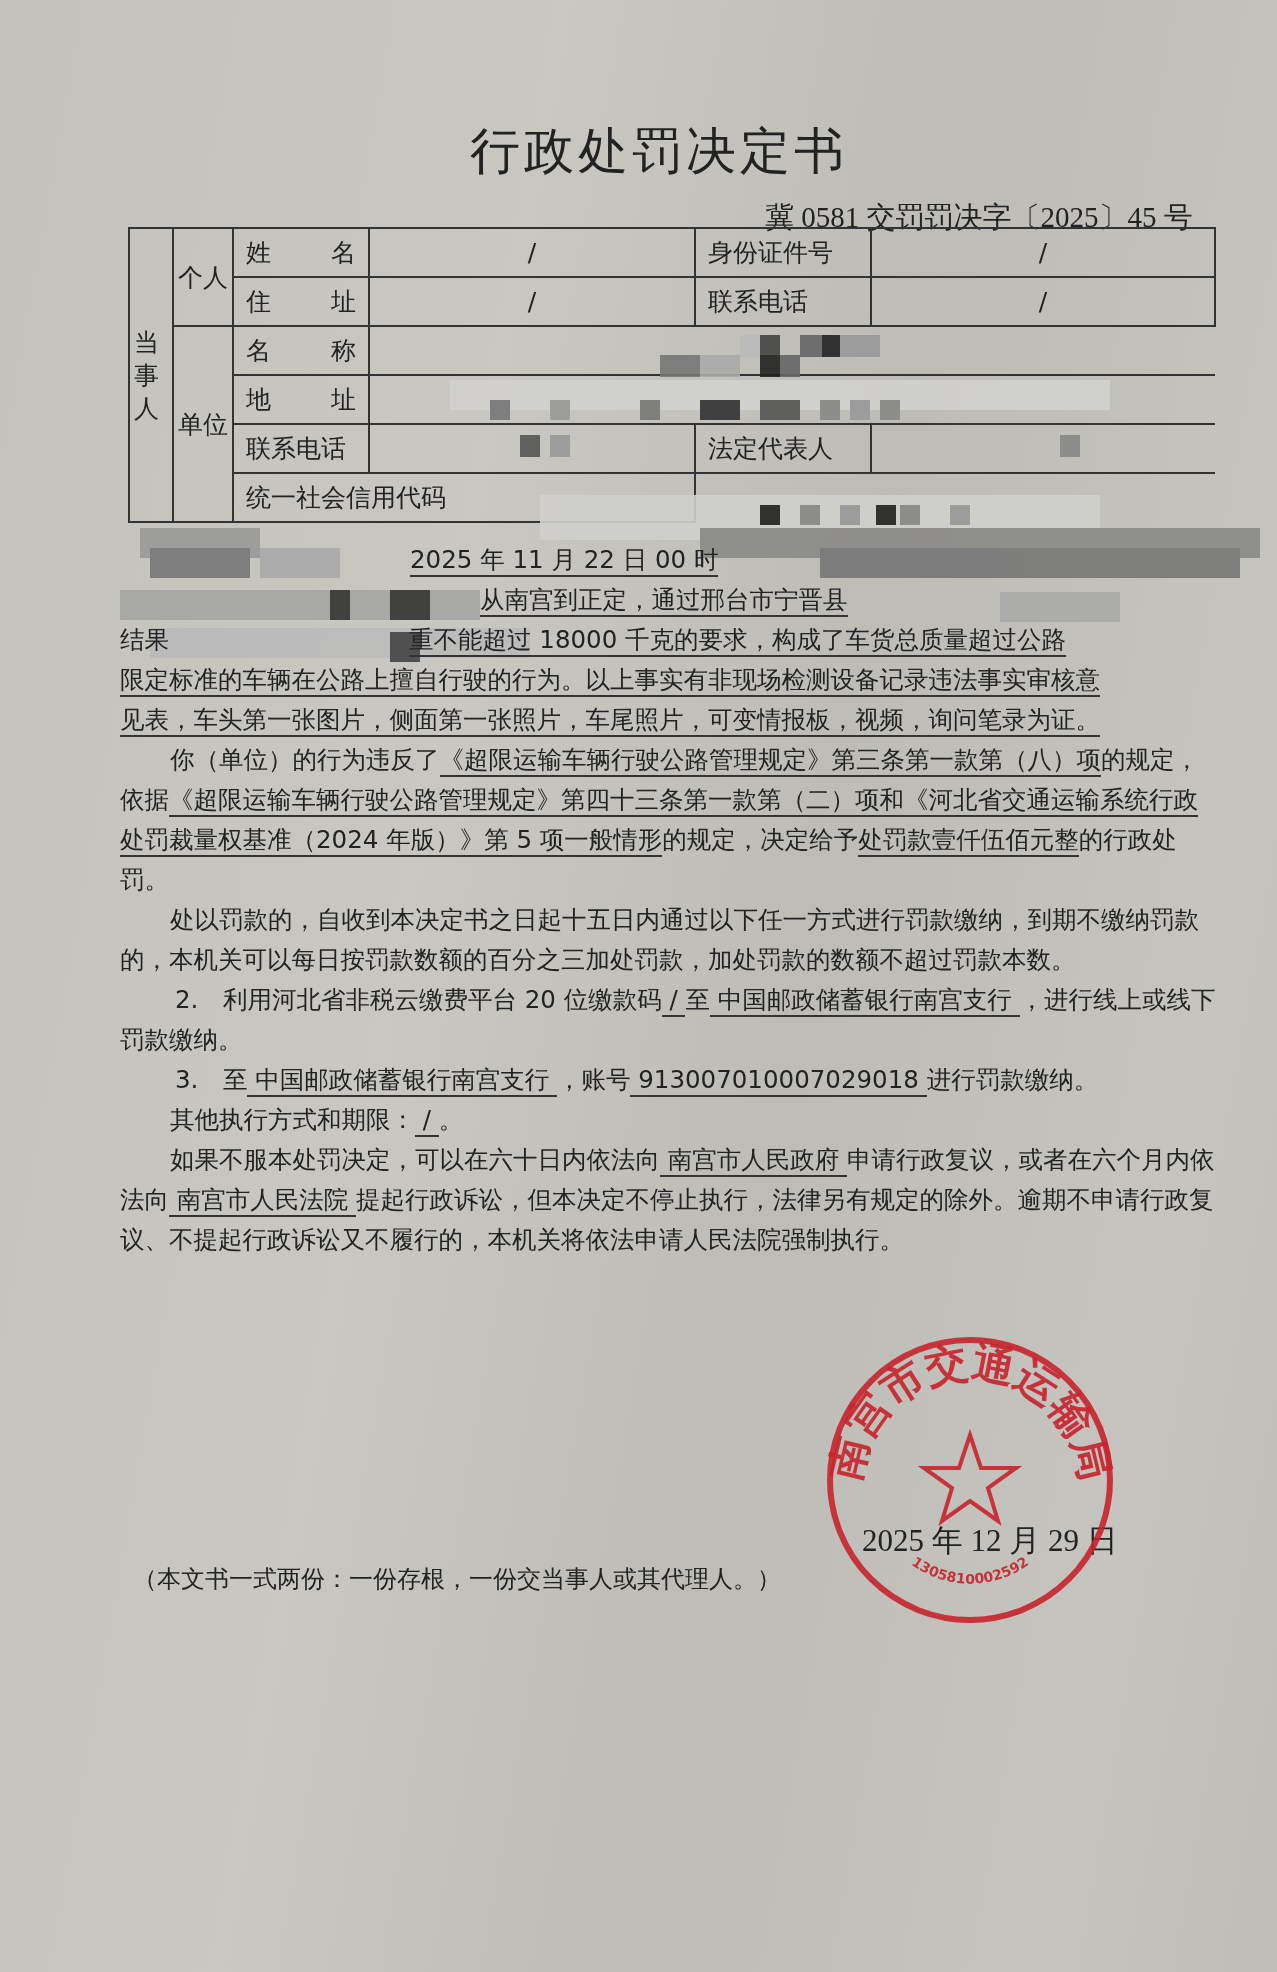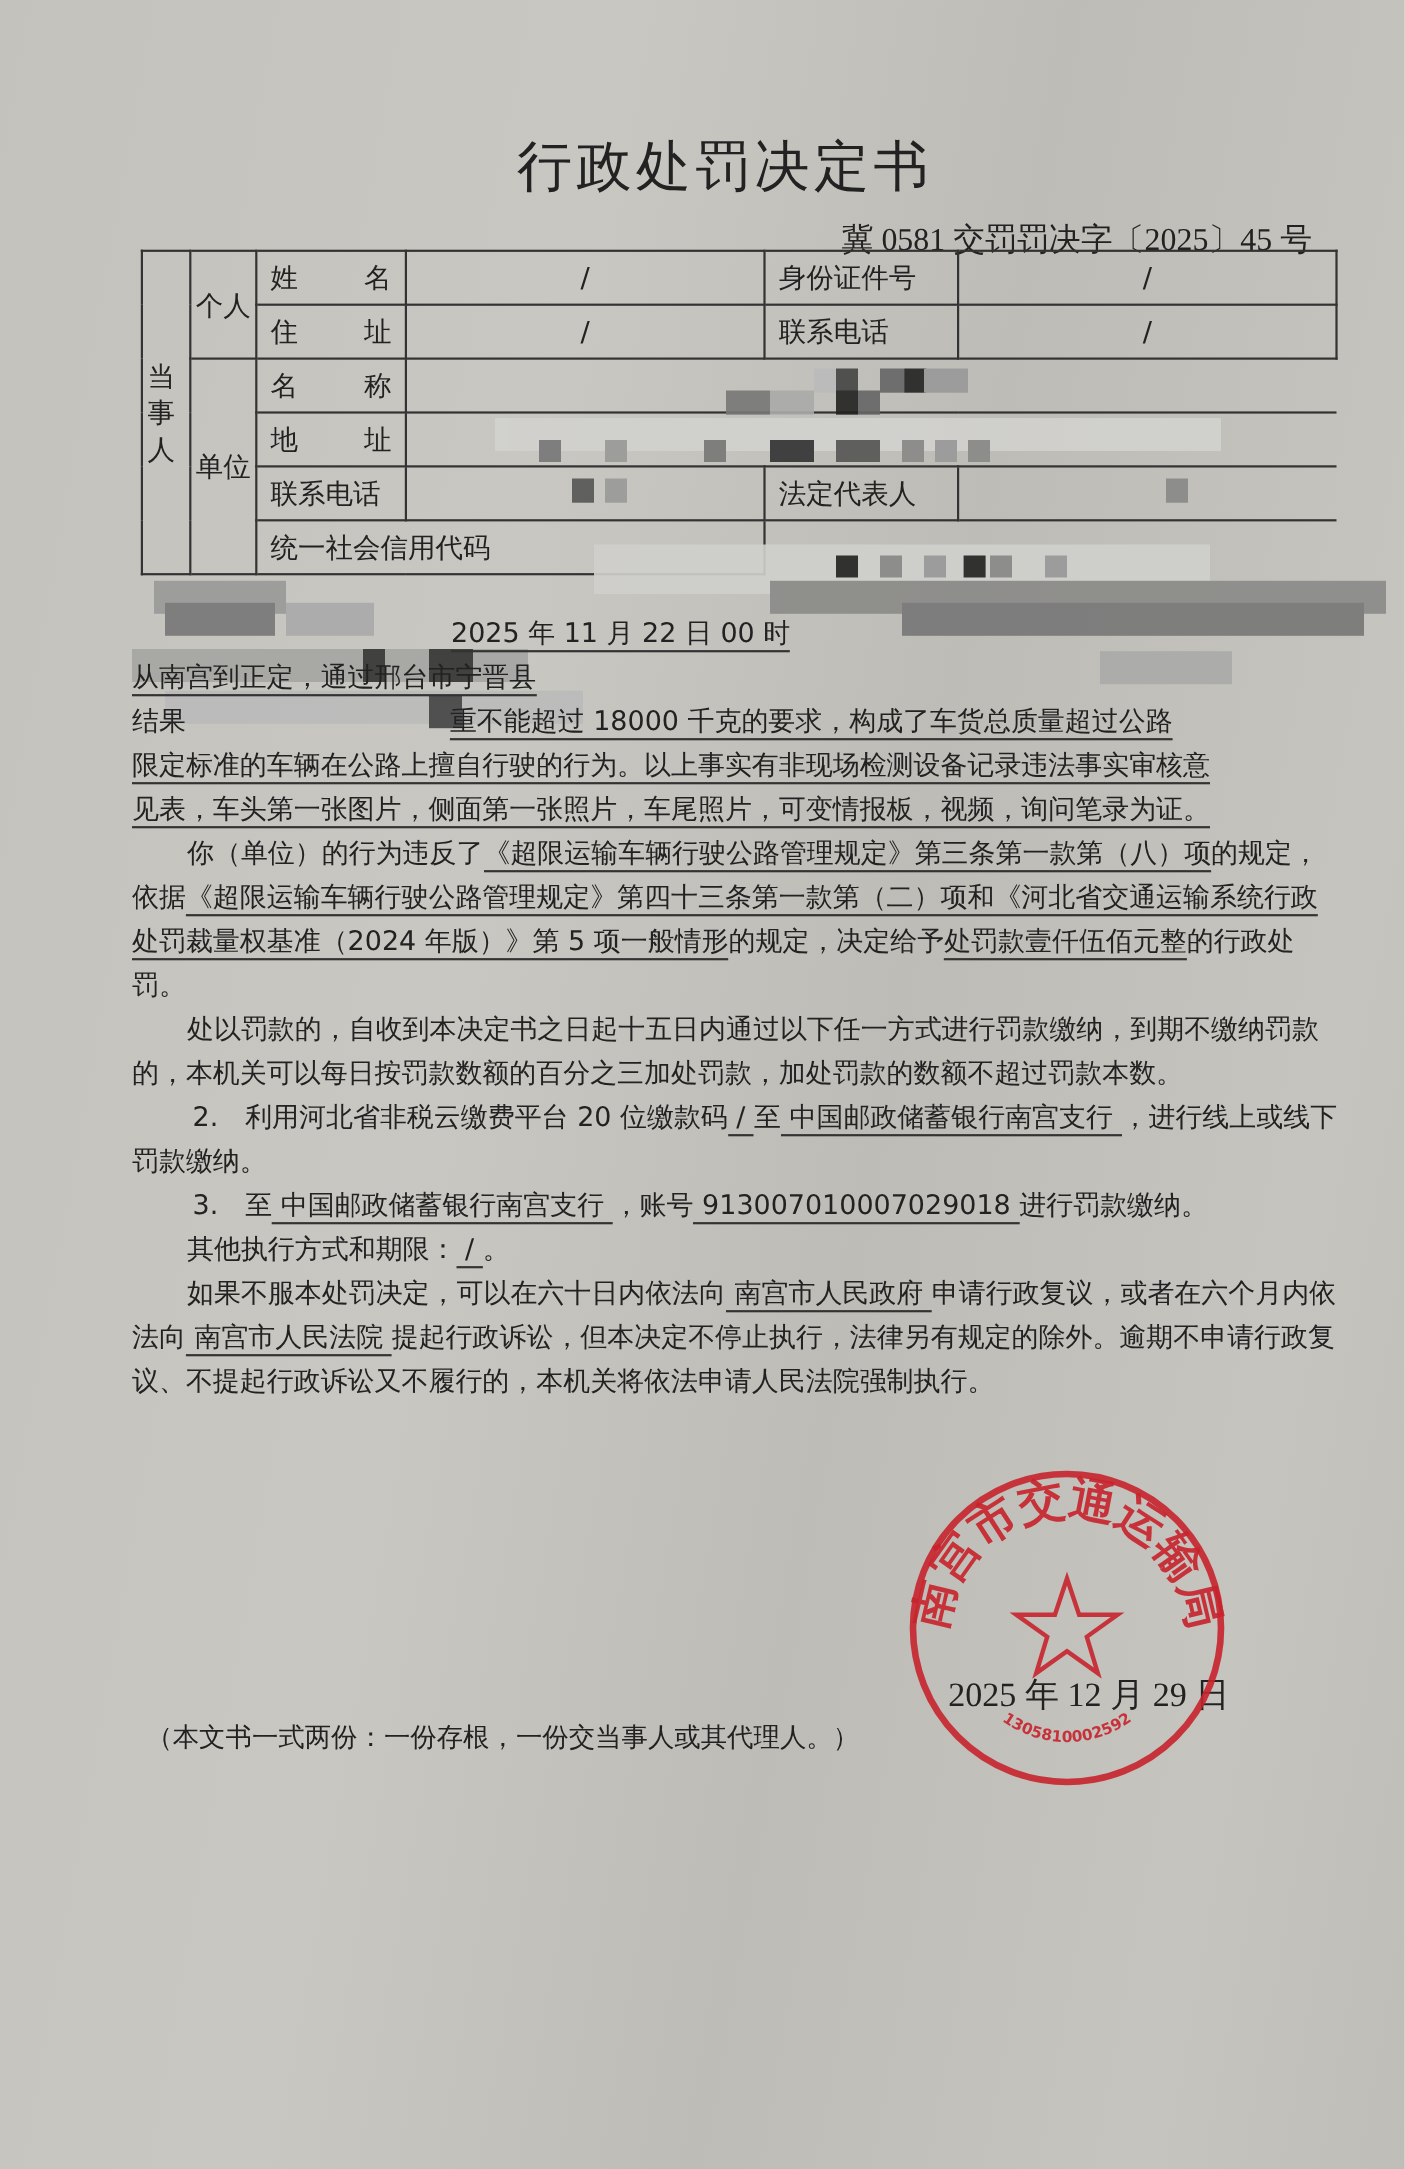--- a/index.html
+++ b/index.html
@@ -125,23 +125,23 @@
       <rect x="820" y="548" width="420" height="30" fill="#777"></rect>
     <rect x="120" y="590" width="360" height="30" fill="#a5a5a3"></rect>
       <rect x="330" y="590" width="20" height="30" fill="#333"></rect>
       <rect x="390" y="590" width="40" height="30" fill="#333"></rect>
       <rect x="1000" y="592" width="120" height="30" fill="#aaa"></rect>
     <rect x="150" y="628" width="380" height="30" fill="#bbb"></rect>
       <rect x="390" y="632" width="30" height="30" fill="#444"></rect>
   </g>
 </svg>
 
-<div class="body-text" style="top:556px">
+<div class="body-text" style="top:540px">
   <p class="indent" style="padding-left:290px;text-indent:0"><span class="u">2025 年 11 月 22 日 00 时</span></p>
-  <p style=""><span class="u">从南宫到正定，通过邢台市宁晋县</span></p>
+  <p style="padding-left:360px"><span class="u">从南宫到正定，通过邢台市宁晋县</span></p>
   <p><span>结果</span><span style="display:inline-block;width:240px"></span><span class="u">重不能超过 18000 千克的要求，构成了车货总质量超过公路</span></p>
   <p><span class="u">限定标准的车辆在公路上擅自行驶的行为。以上事实有非现场检测设备记录违法事实审核意</span></p>
   <p><span class="u">见表，车头第一张图片，侧面第一张照片，车尾照片，可变情报板，视频，询问笔录为证。</span></p>
 
   <p class="indent">
     <span>你（单位）的行为违反了</span><span class="u">《超限运输车辆行驶公路管理规定》第三条第一款第（八）项</span><span>的规定，依据</span><span class="u">《超限运输车辆行驶公路管理规定》第四十三条第一款第（二）项和《河北省交通运输系统行政处罚裁量权基准（2024 年版）》第 5 项一般情形</span><span>的规定，决定给予</span><span class="u">处罚款壹仟伍佰元整</span><span>的行政处罚。</span>
   </p>
 
   <p class="indent">处以罚款的，自收到本决定书之日起十五日内通过以下任一方式进行罚款缴纳，到期不缴纳罚款的，本机关可以每日按罚款数额的百分之三加处罚款，加处罚款的数额不超过罚款本数。</p>
   <p class="list" style="padding-left:0;text-indent:55px">

